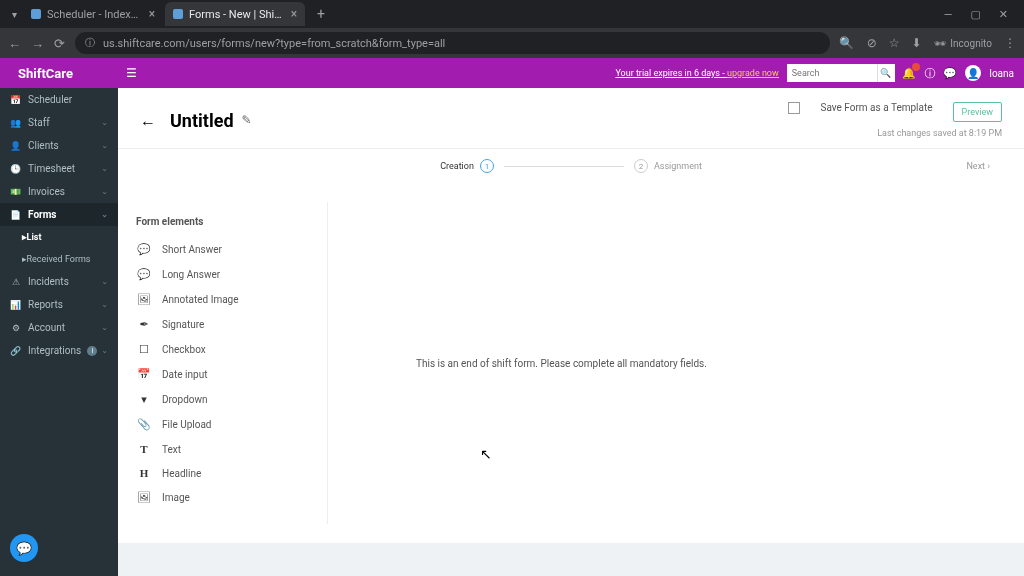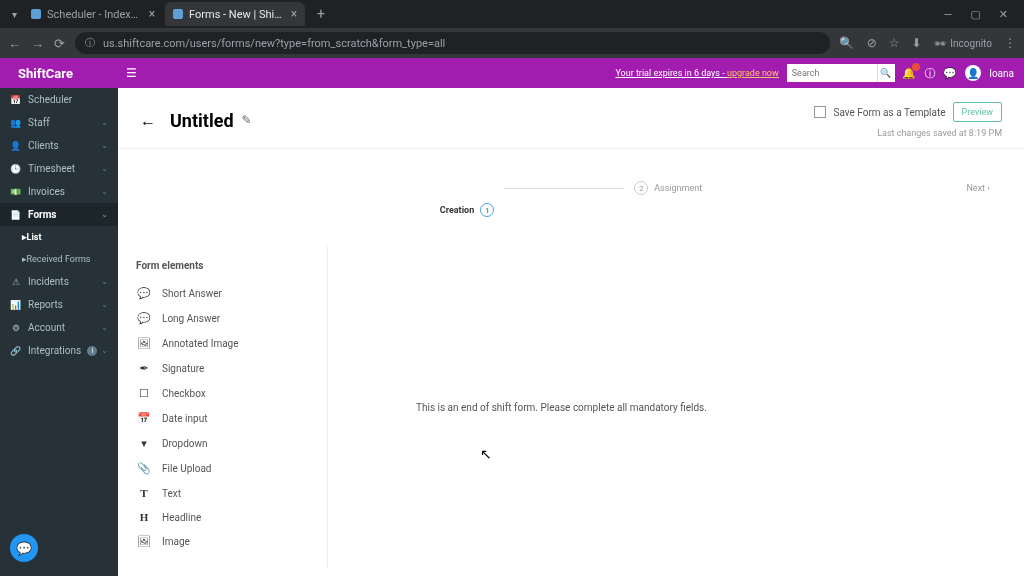--- a/index.html
+++ b/index.html
@@ -53,29 +53,29 @@
 
 .chat-bubble { position: absolute; bottom: 14px; left: 10px; width: 28px; height: 28px; border-radius: 50%; background: #2196f3; display: flex; align-items: center; justify-content: center; color: #fff; font-size: 13px; cursor: pointer; }
 
 
 .main { flex: 1; background: #eef2f5; overflow: auto; position: relative; }
 .header-row { background: #fff; padding: 14px 22px 10px; display: flex; align-items: center; }
 .back-arrow { font-size: 16px; font-weight: bold; margin-right: 14px; cursor: pointer; }
 .page-title { font-size: 18px; font-weight: bold; margin-right: 8px; }
 .edit-icon { font-size: 12px; color: #666; cursor: pointer; }
 .header-right { margin-left: auto; display: flex; flex-direction: column; align-items: flex-end; gap: 6px; }
-.template-row { display: flex; align-items: center; gap: 7px; }
+.template-row { display: flex; gap: 20px; }
 .checkbox-empty { width: 12px; height: 12px; border: 1px solid #999; display: inline-block; }
 .template-label { font-size: 10px; color: #555; }
 .preview-btn { border: 1px solid #5bc0a0; color: #5bc0a0; background: #fff; font-size: 9px; padding: 4px 8px; border-radius: 2px; cursor: pointer; }
 .saved-text { font-size: 9px; color: #999; }
 
 .stepper { display: flex; align-items: center; justify-content: center; padding: 10px 22px; background: #fff; border-top: 1px solid #eee; position: relative; }
 .step { display: flex; align-items: center; gap: 6px; font-size: 9px; color: #999; }
-.step.active { color: #333; font-weight: bold; margin-top: 44px; }
+.step.active { color: #333; font-weight: normal; }
 .step-num { width: 14px; height: 14px; border-radius: 50%; border: 1px solid #ccc; display: flex; align-items: center; justify-content: center; font-size: 8px; }
 .step.active .step-num { border-color: #4aa3df; color: #4aa3df; }
 .step-line { width: 120px; height: 1px; background: #ddd; margin: 0 10px; }
 .next-link { position: absolute; right: 34px; font-size: 9px; color: #999; cursor: pointer; }
 
 .builder { display: flex; background: #fff; margin: 0; min-height: 360px; align-items: center; }
 .elements-panel { width: 210px; padding: 14px 18px; border-right: 1px solid #eee; }
 .drop-zone { width: 58px; background: #f4f6f8; }
 .elements-title { font-size: 10px; font-weight: bold; color: #555; margin-bottom: 10px; }
 .element-item { display: flex; align-items: center; padding: 6px 0; font-size: 10px; color: #555; cursor: grab; }

